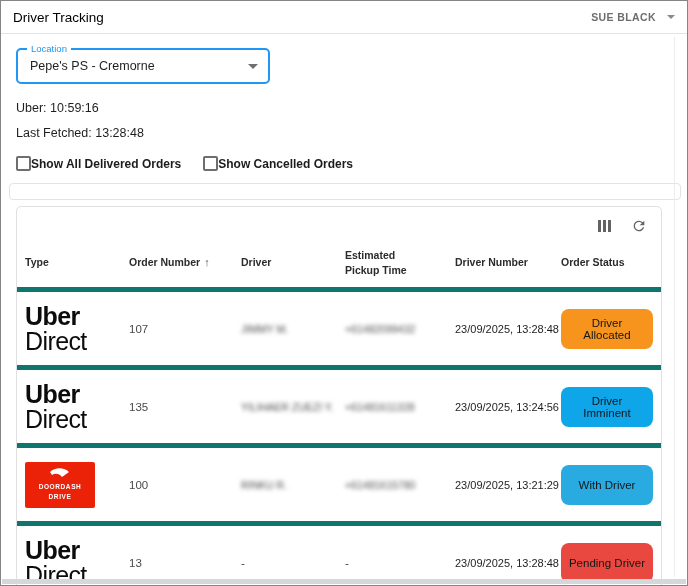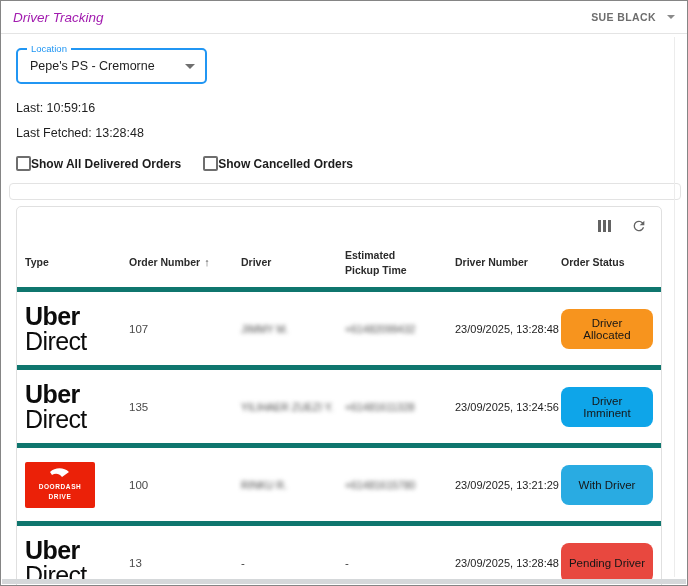--- a/index.html
+++ b/index.html
@@ -9,30 +9,30 @@
   .window {
     position:relative; width:688px; height:586px; background:#fff;
     border:1px solid #858585; overflow:hidden;
   }
 
   
   .topbar {
     height:33px; display:flex; align-items:center; justify-content:space-between;
     padding:0 12px; border-bottom:1px solid #e4e4e4;
   }
-  .page-title { font-size:13.5px; color:#a21caf;font-style:italic; }
+  .page-title { font-size:13.5px; color:#000000; }
   .user-menu { display:flex; align-items:center; gap:11px; cursor:pointer; }
   .user-menu .name { font-size:10.5px; color:#6d6d6d; font-weight:bold; letter-spacing:.4px; }
   .caret { width:0; height:0; border-left:4px solid transparent; border-right:4px solid transparent; border-top:4px solid #8a8a8a; }
 
   
   .content { padding:14px 8px 0 8px; }
 
   .select-field {
-    position:relative; width:191px; height:36px; margin-left:7px;
+    position:relative; width:254px; height:36px; margin-left:7px;
     border:2px solid #2196F3; border-radius:5px; background:#fff;
     display:flex; align-items:center; justify-content:space-between;
     padding:0 10px 0 12px; cursor:pointer;
   }
   .select-field .float-label {
     position:absolute; top:-7px; left:9px; background:#fff; padding:0 4px;
     font-size:9.5px; color:#2196F3;
   }
   .select-field .value { font-size:12.5px; color:#1f1f1f; }
   .select-caret { width:0; height:0; border-left:5px solid transparent; border-right:5px solid transparent; border-top:5px solid #6f6f6f; }
@@ -113,21 +113,21 @@
 
   <div class="content">
 
     <div class="select-field">
       <span class="float-label">Location</span>
       <span class="value">Pepe's PS - Cremorne</span>
       <span class="select-caret"></span>
     </div>
 
     <div class="info-line first">
-      <span>Last:</span>
+      <span>Uber:</span>
       <span>10:59:16</span>
     </div>
     <div class="info-line">
       <span>Last Fetched:</span>
       <span>13:28:48</span>
     </div>
 
     <div class="checkbox-row">
       <label class="checkbox">
         <span class="box"></span>

